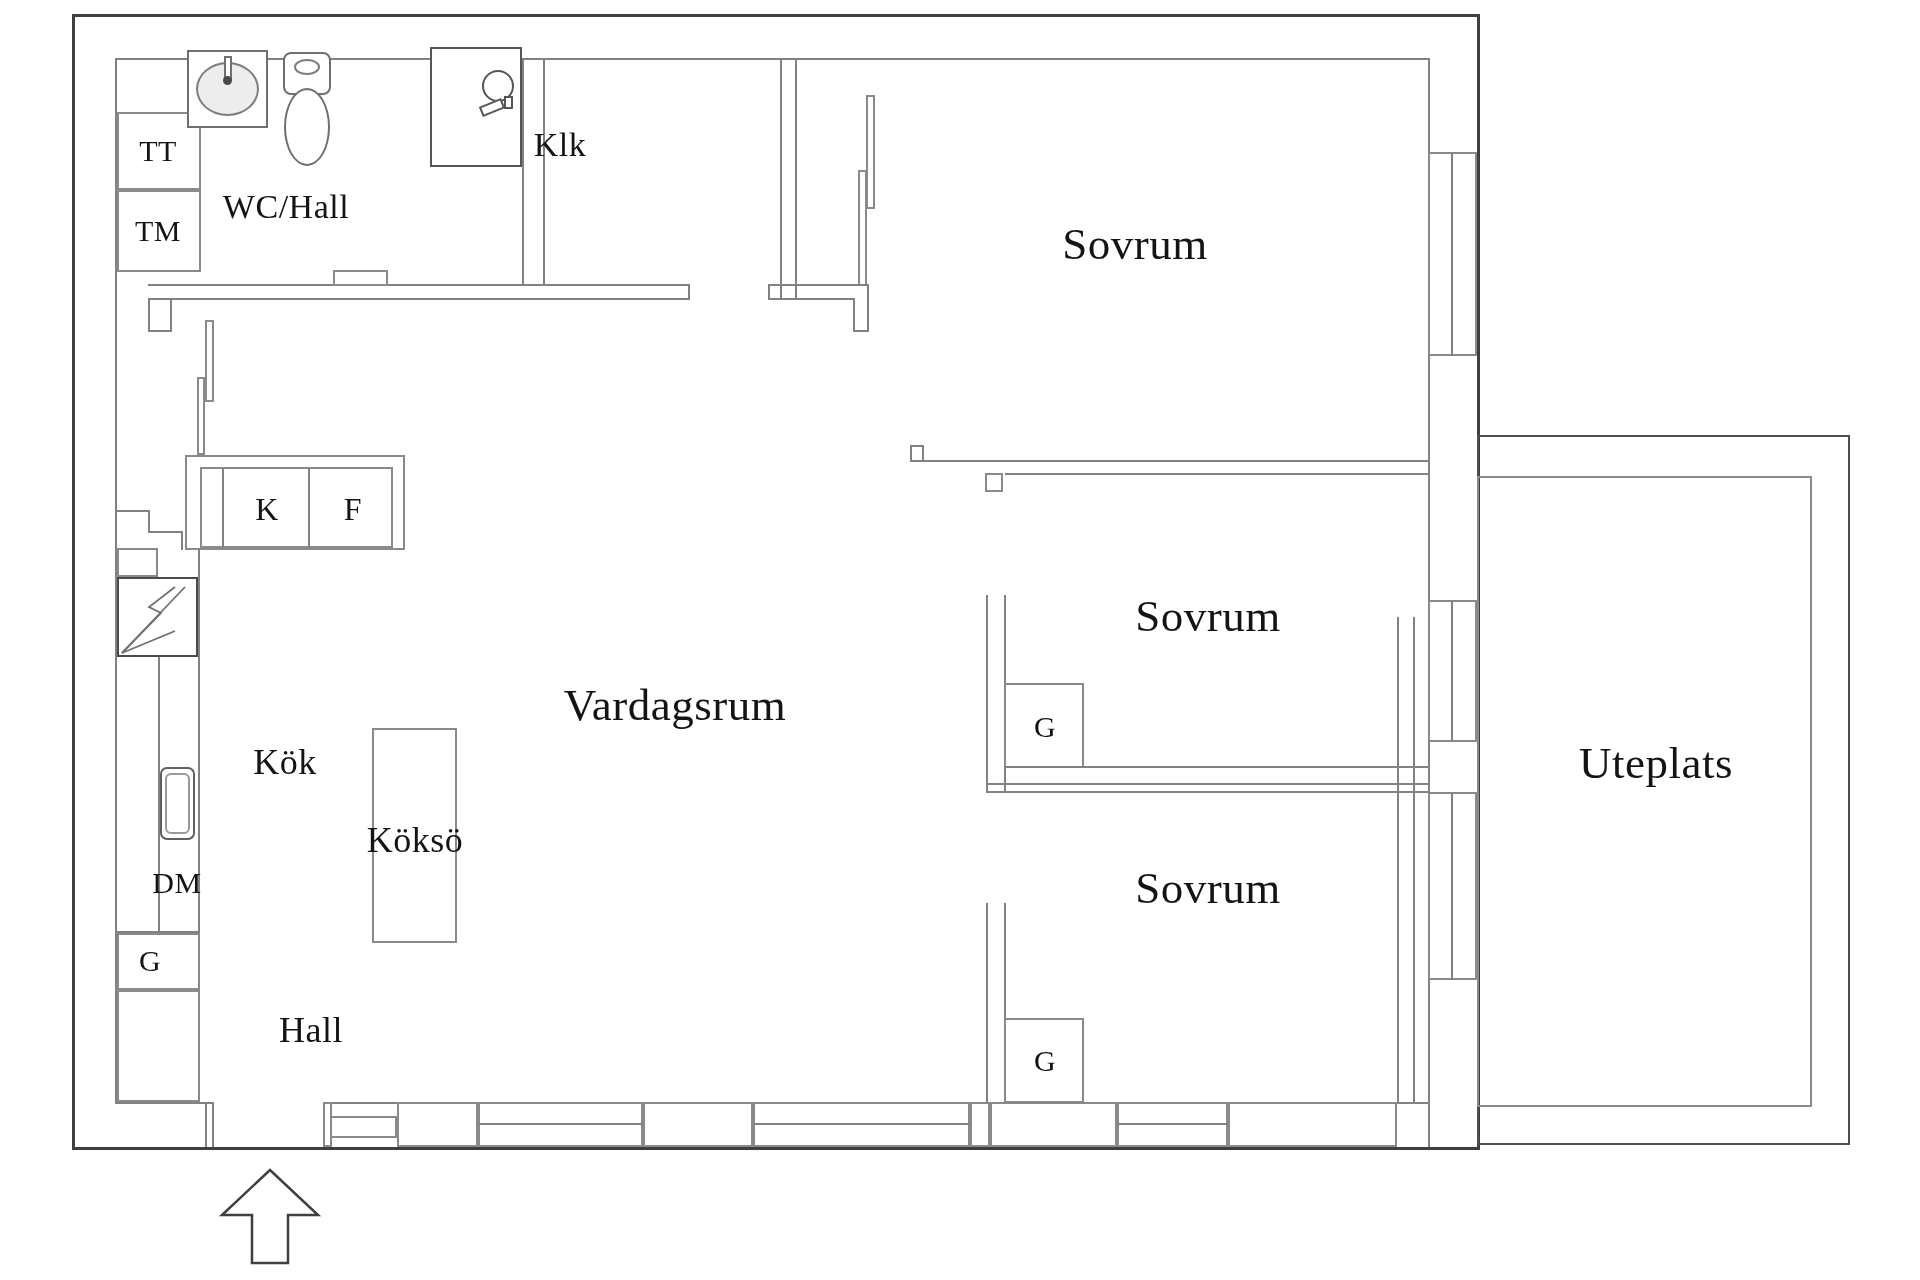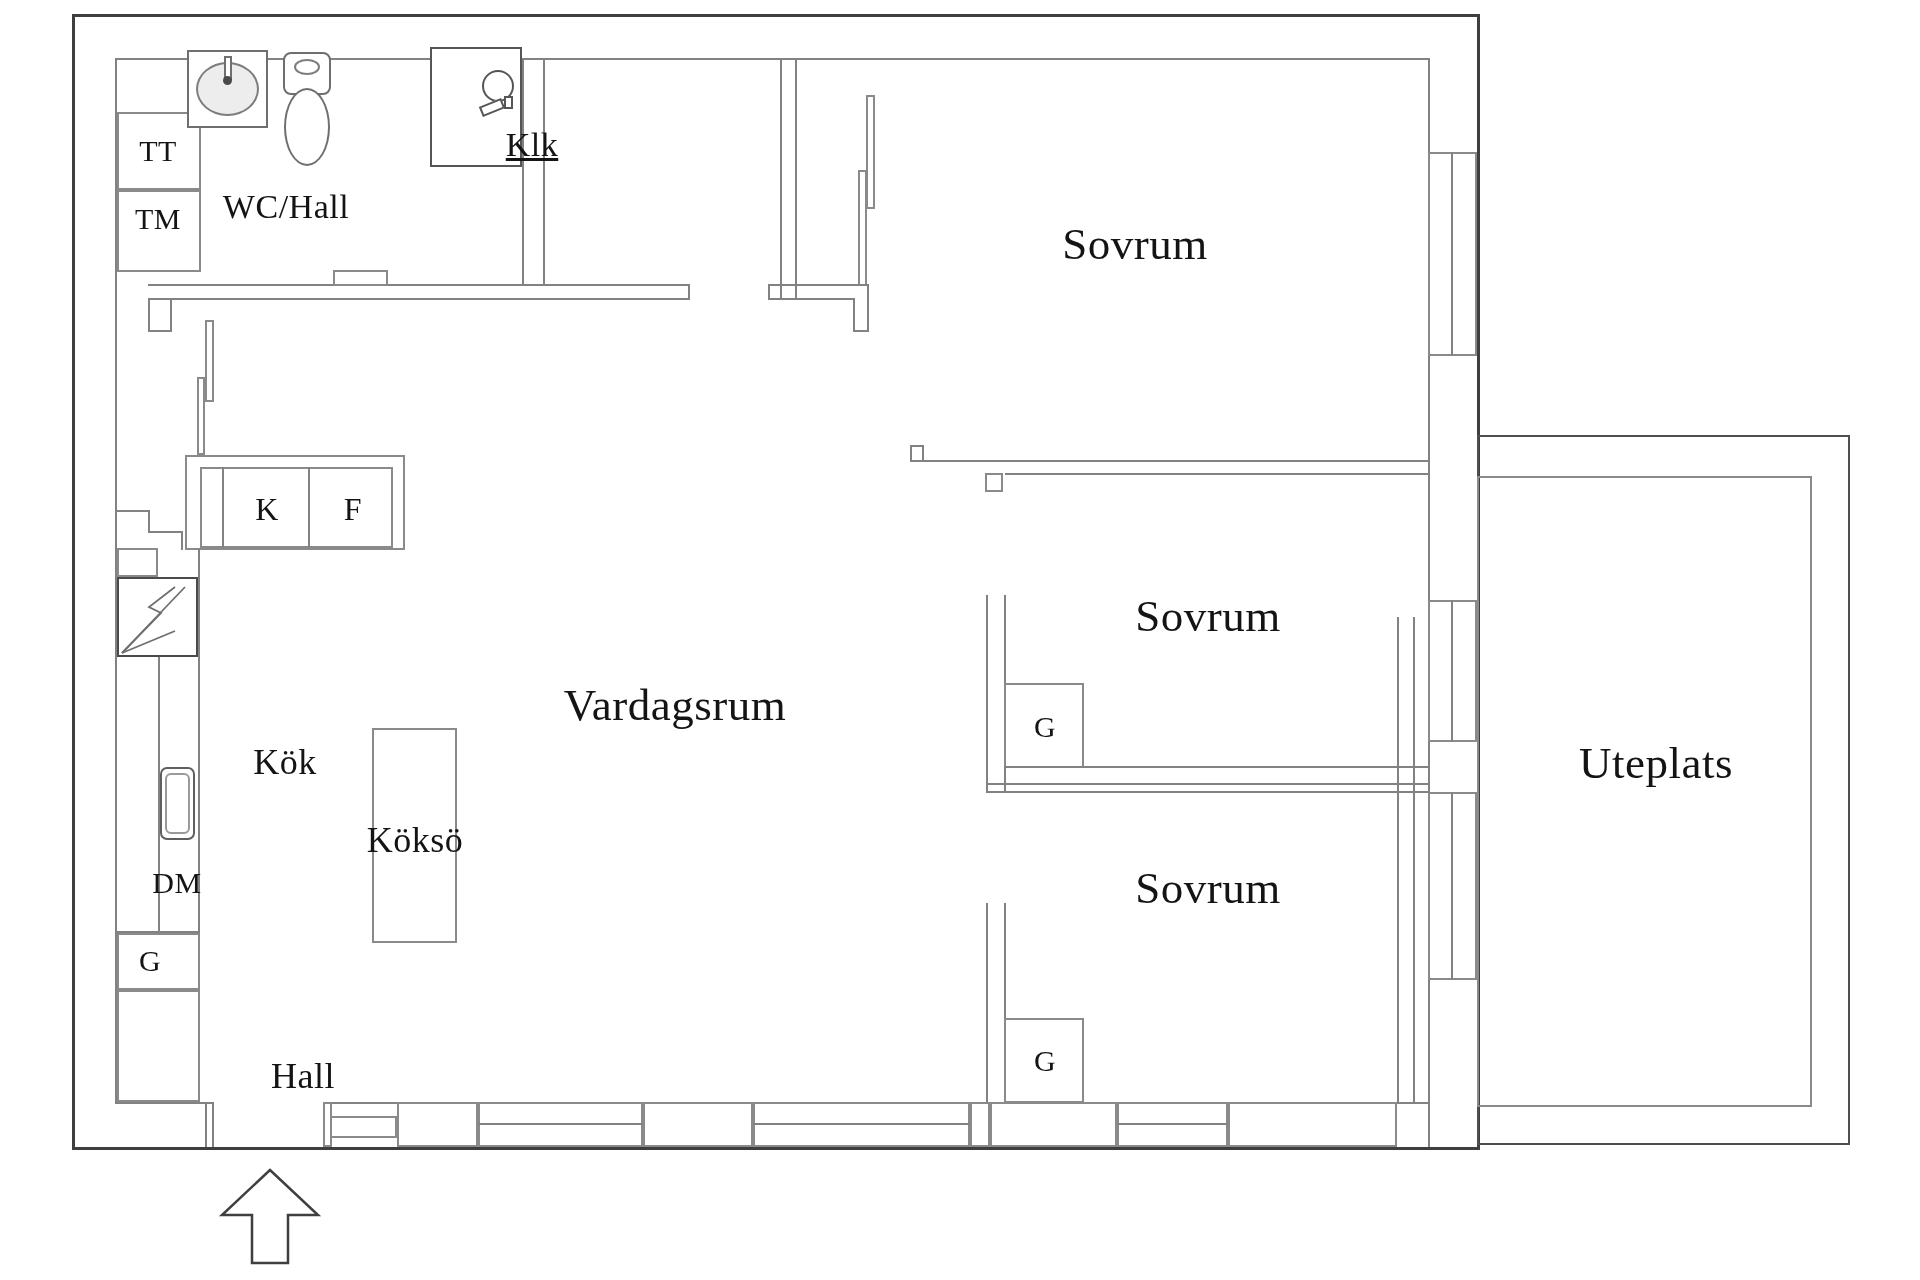--- a/index.html
+++ b/index.html
@@ -146,30 +146,30 @@
   <div class="bx" style="left:117px;top:933px;width:83px;height:57px;"></div>
   <div class="bx" style="left:117px;top:990px;width:83px;height:112px;"></div>
 
   <div class="bx" style="left:372px;top:728px;width:85px;height:215px;"></div>
 
   <svg style="left:0;top:0;" width="1920" height="1280" viewBox="0 0 1920 1280">
     <polygon points="270,1170 318,1215 288,1215 288,1263 252,1263 252,1215 222,1215" fill="#ffffff" stroke="#3f3f3f" stroke-width="2.5"></polygon>
   </svg>
 
   <div class="lbl f30" style="left:158px;top:151px;">TT</div>
-  <div class="lbl f30" style="left:158px;top:219px;">TM</div>
+  <div class="lbl f30" style="left:158px;top:231px;">TM</div>
   <div class="lbl f34" style="left:286px;top:207px;">WC/Hall</div>
-  <div class="lbl f34" style="left:532px;top:145px;text-decoration:underline;">Klk</div>
+  <div class="lbl f34" style="left:560px;top:145px;">Klk</div>
   <div class="lbl f38" style="left:1135px;top:244px;">Sovrum</div>
   <div class="lbl f38" style="left:1208px;top:616px;">Sovrum</div>
   <div class="lbl f38" style="left:1208px;top:888px;">Sovrum</div>
   <div class="lbl f38" style="left:675px;top:705px;">Vardagsrum</div>
   <div class="lbl f36" style="left:285px;top:762px;">Kök</div>
   <div class="lbl f36" style="left:415px;top:840px;text-align:center;">Köksö</div>
-  <div class="lbl f36" style="left:303px;top:1030px;margin-top:46px;">Hall</div>
+  <div class="lbl f36" style="left:311px;top:1030px;">Hall</div>
   <div class="lbl f38" style="left:1656px;top:763px;">Uteplats</div>
   <div class="lbl f32" style="left:267px;top:509px;">K</div>
   <div class="lbl f32" style="left:353px;top:509px;">F</div>
   <div class="lbl f30" style="left:177px;top:883px;">DM</div>
   <div class="lbl f30" style="left:150px;top:961px;">G</div>
   <div class="lbl f30" style="left:1045px;top:727px;">G</div>
   <div class="lbl f30" style="left:1045px;top:1061px;">G</div>
 
 </div>
 

